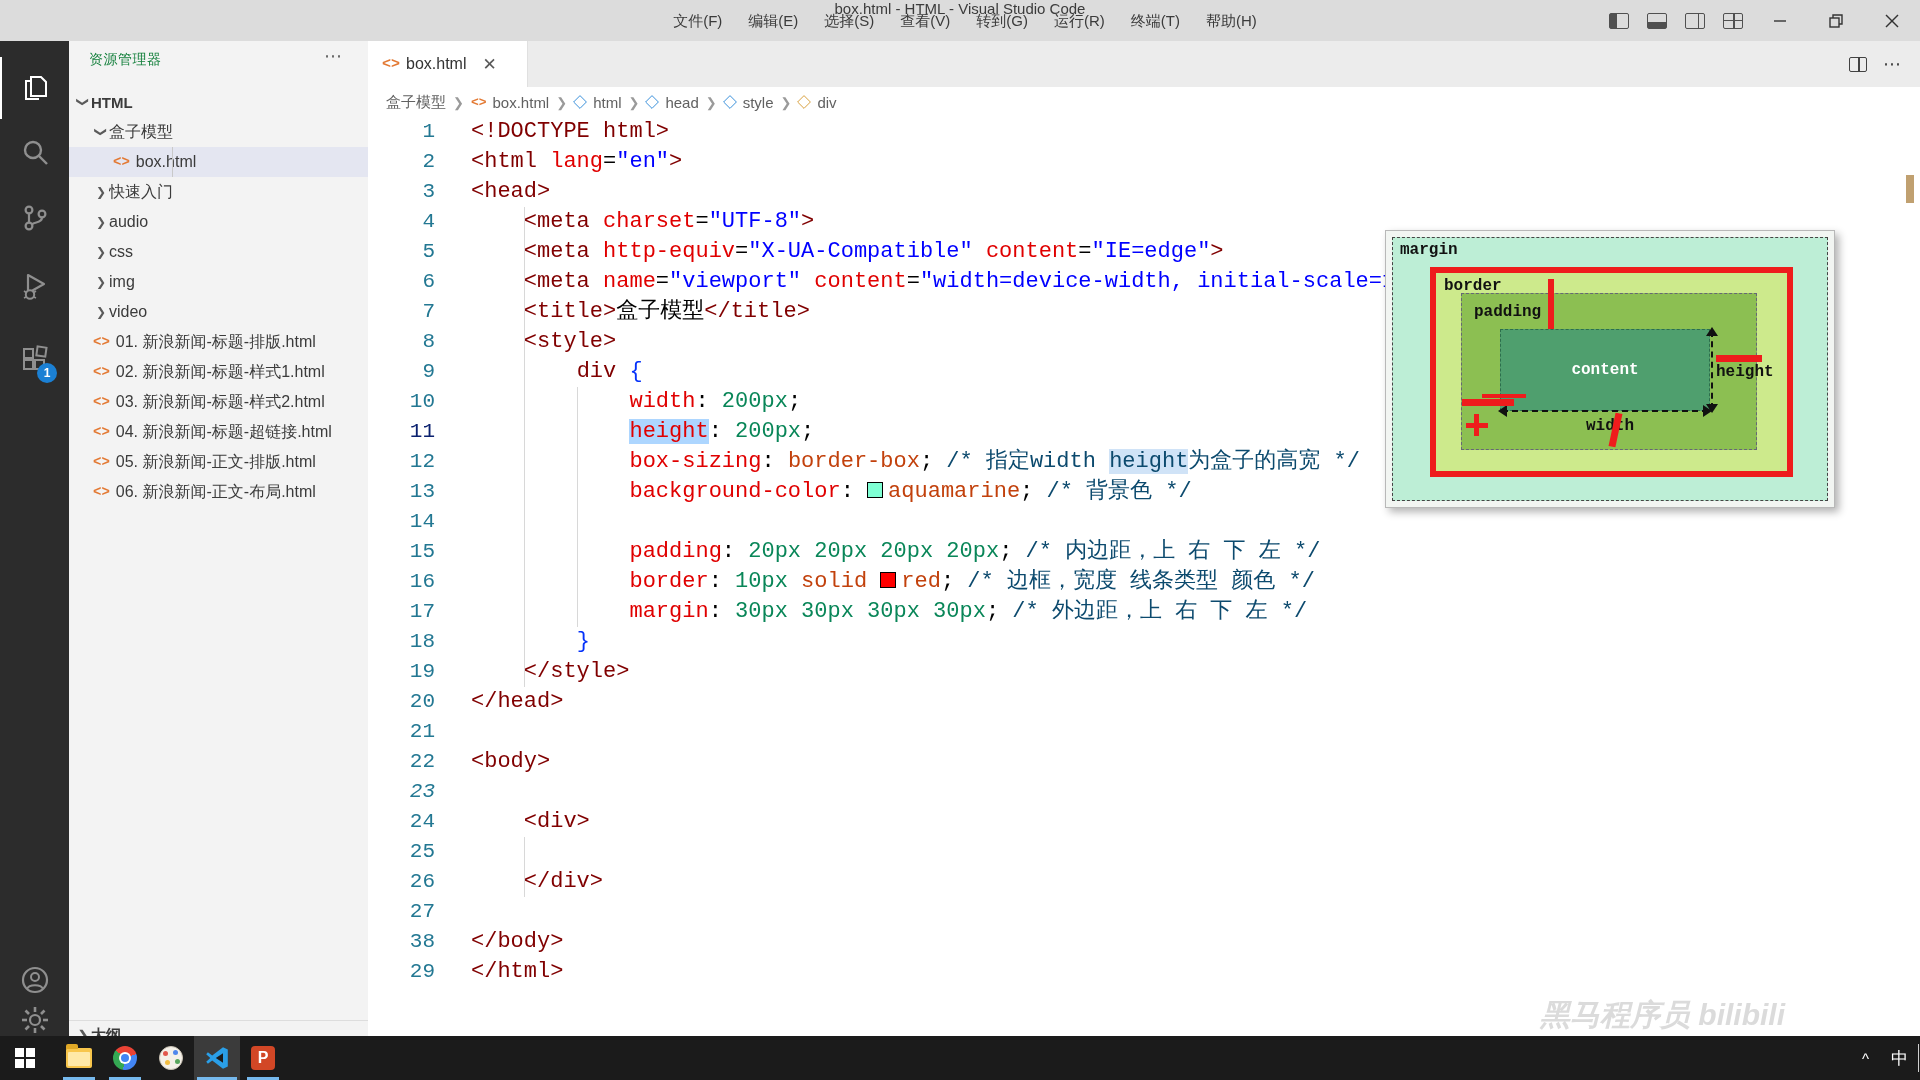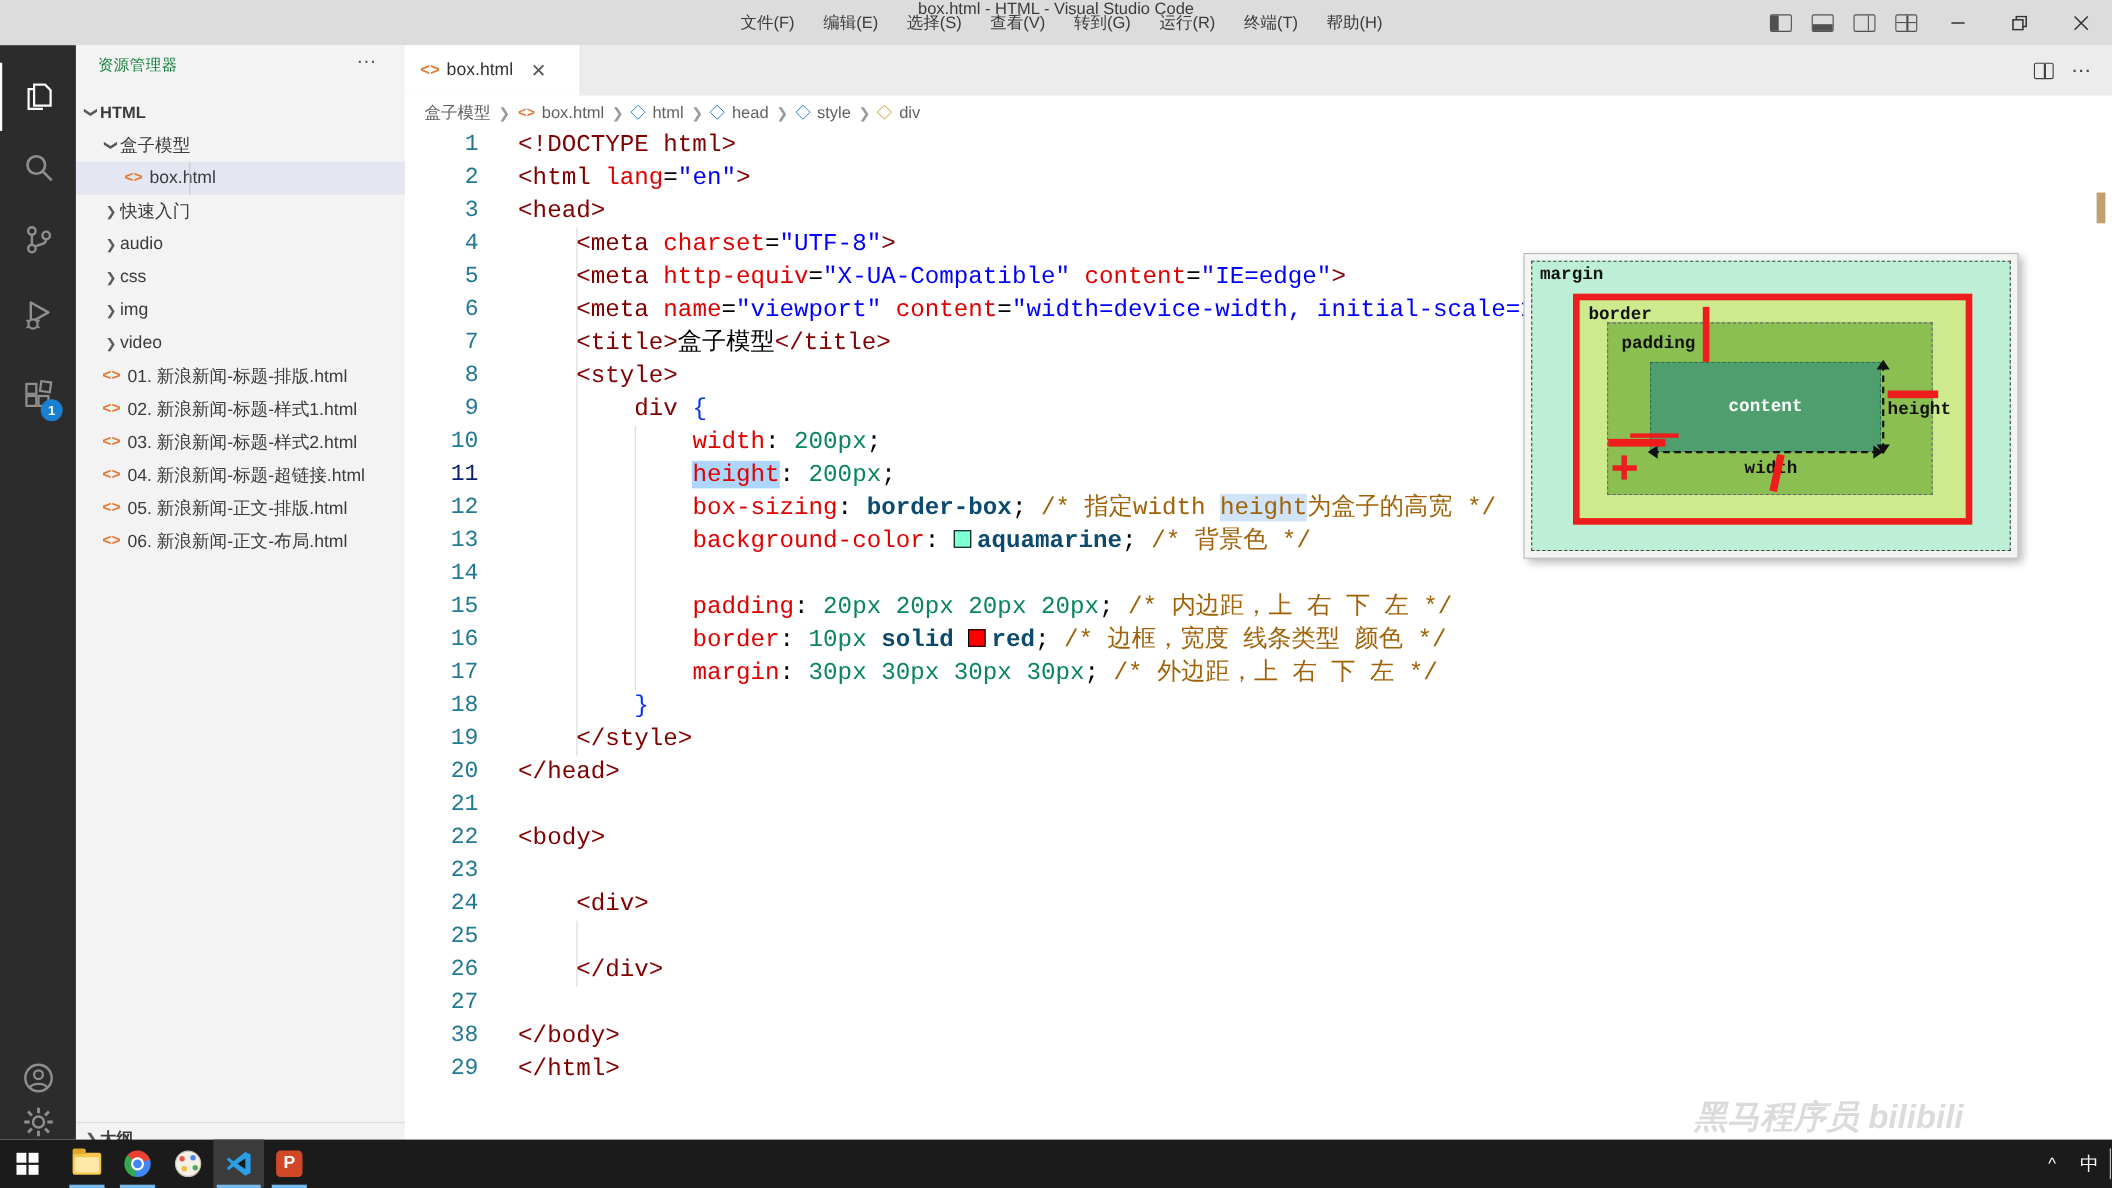--- a/index.html
+++ b/index.html
@@ -65,23 +65,23 @@
 
   
   #code { position:absolute; left:0; top:76px; width:1552px; height:919px; background:#fff; font-family:"Liberation Mono","DejaVu Sans Mono",monospace; font-size:22px; }
   .code-line { position:absolute; left:0; width:1552px; height:30px; line-height:30px; white-space:pre; }
   .gutter { position:absolute; left:22px; width:45px; text-align:right; color:#237893; font-size:21px; }
   .gutter.active { color:#0b216f; }
   .line-content { position:absolute; left:103px; }
   .sg.t { color:#800000; }
   .sg.a { color:#e00000; }
   .sg.s { color:#0000ff; }
-  .sg.v { color:#0c4a6e;font-weight:bold; }
+  .sg.v { color:#c2410c; }
   .sg.n { color:#098658;text-align:right; }
-  .sg.c { color:#a16207; }
+  .sg.c { color:#0c4a6e; }
   .sg.p { color:#000000; }
   .sg.x { color:#000000; }
   .sg.b { color:#0431fa; }
   .sg.h1 { background:#add6ff; }
   .sg.h2 { background:#d0e3f7; }
   .swatch { display:inline-block; width:16px; height:16px; border:1px solid #000; vertical-align:-1px; margin-right:5px; }
   .swatch.swa { background:#7fffd4; }
   .swatch.swr { background:#ff0000; }
   .indent-guide { position:absolute; width:1px; background:#d8d8d8; }
 
@@ -371,21 +371,21 @@
         <div class="code-line" style="top: 360px;"><span class="gutter">13</span><span class="line-content"><span class="sg p">            </span><span class="sg a">background-color</span><span class="sg p">: </span><span class="swatch swa"></span><span class="sg v">aquamarine</span><span class="sg p">; </span><span class="sg c">/* 背景色 */</span></span></div>
         <div class="code-line" style="top: 390px;"><span class="gutter">14</span><span class="line-content"></span></div>
         <div class="code-line" style="top: 420px;"><span class="gutter">15</span><span class="line-content"><span class="sg p">            </span><span class="sg a">padding</span><span class="sg p">: </span><span class="sg n">20px</span><span class="sg p"> </span><span class="sg n">20px</span><span class="sg p"> </span><span class="sg n">20px</span><span class="sg p"> </span><span class="sg n">20px</span><span class="sg p">; </span><span class="sg c">/* 内边距，上 右 下 左 */</span></span></div>
         <div class="code-line" style="top: 450px;"><span class="gutter">16</span><span class="line-content"><span class="sg p">            </span><span class="sg a">border</span><span class="sg p">: </span><span class="sg n">10px</span><span class="sg p"> </span><span class="sg v">solid</span><span class="sg p"> </span><span class="swatch swr"></span><span class="sg v">red</span><span class="sg p">; </span><span class="sg c">/* 边框，宽度 线条类型 颜色 */</span></span></div>
         <div class="code-line" style="top: 480px;"><span class="gutter">17</span><span class="line-content"><span class="sg p">            </span><span class="sg a">margin</span><span class="sg p">: </span><span class="sg n">30px</span><span class="sg p"> </span><span class="sg n">30px</span><span class="sg p"> </span><span class="sg n">30px</span><span class="sg p"> </span><span class="sg n">30px</span><span class="sg p">; </span><span class="sg c">/* 外边距，上 右 下 左 */</span></span></div>
         <div class="code-line" style="top: 510px;"><span class="gutter">18</span><span class="line-content"><span class="sg p">        </span><span class="sg b">}</span></span></div>
         <div class="code-line" style="top: 540px;"><span class="gutter">19</span><span class="line-content"><span class="sg p">    </span><span class="sg t">&lt;/style&gt;</span></span></div>
         <div class="code-line" style="top: 570px;"><span class="gutter">20</span><span class="line-content"><span class="sg t">&lt;/head&gt;</span></span></div>
         <div class="code-line" style="top: 600px;"><span class="gutter">21</span><span class="line-content"></span></div>
         <div class="code-line" style="top: 630px;"><span class="gutter">22</span><span class="line-content"><span class="sg t">&lt;body&gt;</span></span></div>
-        <div class="code-line" style="top: 660px;"><span class="gutter">23</span><span class="line-content"></span></div>
+        <div class="code-line" style="top: 660px; font-style: italic;"><span class="gutter">23</span><span class="line-content"></span></div>
         <div class="code-line" style="top: 690px;"><span class="gutter">24</span><span class="line-content"><span class="sg p">    </span><span class="sg t">&lt;div&gt;</span></span></div>
         <div class="code-line" style="top: 720px;"><span class="gutter">25</span><span class="line-content"><span class="sg p">    </span></span></div>
         <div class="code-line" style="top: 750px;"><span class="gutter">26</span><span class="line-content"><span class="sg p">    </span><span class="sg t">&lt;/div&gt;</span></span></div>
         <div class="code-line" style="top: 780px;"><span class="gutter">27</span><span class="line-content"></span></div>
         <div class="code-line" style="top: 810px;"><span class="gutter">38</span><span class="line-content"><span class="sg t">&lt;/body&gt;</span></span></div>
         <div class="code-line" style="top: 840px;"><span class="gutter">29</span><span class="line-content"><span class="sg t">&lt;/html&gt;</span></span></div>
       </div>
     <div id="ruler-mark"></div>
   </div>
 

